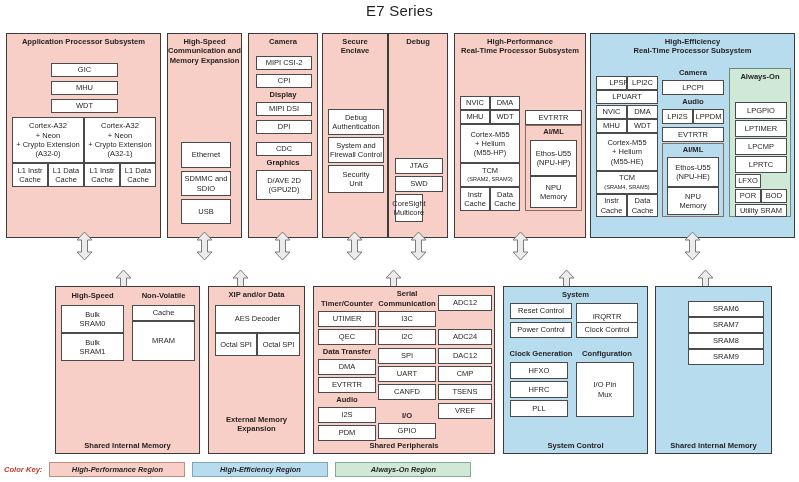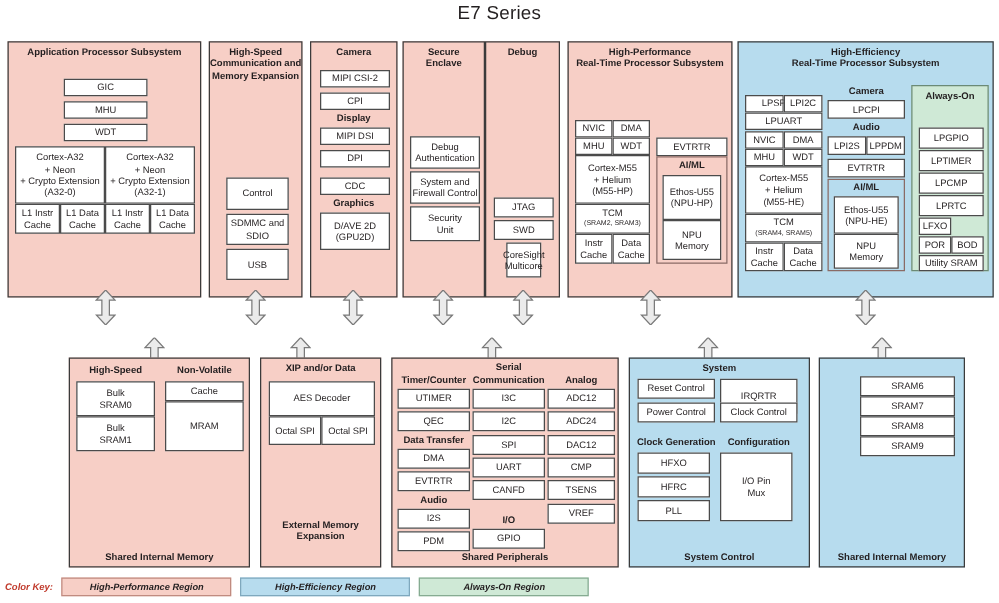--- a/index.html
+++ b/index.html
@@ -96,21 +96,21 @@
     <div class="cell" style="position:absolute; left:77px; top:129px; width:36px; height:24px; white-space:pre-line;">L1 Instr
 Cache</div>
     <div class="cell" style="position:absolute; left:113px; top:129px; width:36px; height:24px; white-space:pre-line;">L1 Data
 Cache</div>
   </div>
 
   <div class="blk hp" style="left:167px; top:33px; width:75px; height:205px;">
     <div class="hdr" style="white-space:pre-line;">High-Speed
 Communication and
 Memory Expansion</div>
-    <div class="cell" style="position:absolute; left:13px; top:108px; width:50px; height:26px;">Control</div>
+    <div class="cell" style="position:absolute; left:13px; top:108px; width:50px; height:26px;">Ethernet</div>
     <div class="cell" style="position:absolute; left:13px; top:137px; width:50px; height:25px; white-space:pre-line;">SDMMC and
 SDIO</div>
     <div class="cell" style="position:absolute; left:13px; top:165px; width:50px; height:25px;">USB</div>
   </div>
 
   <div class="blk hp" style="left:248px; top:33px; width:70px; height:205px;">
     <div class="hdr">Camera</div>
     <div class="cell" style="position:absolute; left:7px; top:22px; width:56px; height:14px;">MIPI CSI-2</div>
     <div class="cell" style="position:absolute; left:7px; top:40px; width:56px; height:14px;">CPI</div>
     <div class="sublbl" style="position:absolute; left:0; top:56px; width:100%;">Display</div>
@@ -130,21 +130,21 @@
     <div class="cell" style="position:absolute; left:5px; top:103px; width:56px; height:26px; white-space:pre-line;">System and
 Firewall Control</div>
     <div class="cell" style="position:absolute; left:5px; top:131px; width:56px; height:28px; white-space:pre-line;">Security
 Unit</div>
   </div>
 
   <div class="blk hp" style="left:388px; top:33px; width:60px; height:205px;">
     <div class="hdr">Debug</div>
     <div class="cell" style="position:absolute; left:6px; top:124px; width:48px; height:16px;">JTAG</div>
     <div class="cell" style="position:absolute; left:6px; top:142px; width:48px; height:16px;">SWD</div>
-    <div class="cell" style="position:absolute; left:16px; top:160px; width:28px; height:28px; white-space:pre-line;">CoreSight
+    <div class="cell" style="position:absolute; left:6px; top:160px; width:28px; height:28px; white-space:pre-line;">CoreSight
 Multicore</div>
   </div>
 
   <div class="blk hp" style="left:454px; top:33px; width:132px; height:205px;">
     <div class="hdr" style="white-space:pre-line;">High-Performance
 Real-Time Processor Subsystem</div>
     <div class="cell" style="position:absolute; left:5px; top:62px; width:30px; height:14px;">NVIC</div>
     <div class="cell" style="position:absolute; left:35px; top:62px; width:30px; height:14px;">DMA</div>
     <div class="cell" style="position:absolute; left:5px; top:76px; width:30px; height:14px;">MHU</div>
     <div class="cell" style="position:absolute; left:35px; top:76px; width:30px; height:14px;">WDT</div>
@@ -321,21 +321,21 @@
 Communication</div>
     <div class="cell" style="position:absolute; left:64px; top:24px; width:58px; height:16px;">I3C</div>
     <div class="cell" style="position:absolute; left:64px; top:42px; width:58px; height:16px;">I2C</div>
     <div class="cell" style="position:absolute; left:64px; top:61px; width:58px; height:16px;">SPI</div>
     <div class="cell" style="position:absolute; left:64px; top:79px; width:58px; height:16px;">UART</div>
     <div class="cell" style="position:absolute; left:64px; top:97px; width:58px; height:16px;">CANFD</div>
     <div class="sublbl" style="position:absolute; left:64px; top:124px; width:58px;">I/O</div>
     <div class="cell" style="position:absolute; left:64px; top:136px; width:58px; height:16px;">GPIO</div>
 
     <div class="sublbl" style="position:absolute; left:124px; top:12px; width:54px;">Analog</div>
-    <div class="cell" style="position:absolute; left:124px; top:24px; width:54px; height:16px;">ADC12</div>
+    <div class="cell" style="position:absolute; left:124px; top:8px; width:54px; height:16px;">ADC12</div>
     <div class="cell" style="position:absolute; left:124px; top:42px; width:54px; height:16px;">ADC24</div>
     <div class="cell" style="position:absolute; left:124px; top:61px; width:54px; height:16px;">DAC12</div>
     <div class="cell" style="position:absolute; left:124px; top:79px; width:54px; height:16px;">CMP</div>
     <div class="cell" style="position:absolute; left:124px; top:97px; width:54px; height:16px;">TSENS</div>
     <div class="cell" style="position:absolute; left:124px; top:116px; width:54px; height:16px;">VREF</div>
     <div class="ftr">Shared Peripherals</div>
   </div>
 
   <div class="blk he" style="left:503px; top:286px; width:145px; height:168px;">
     <div class="sublbl" style="position:absolute; left:0; top:3px; width:100%;">System</div>

